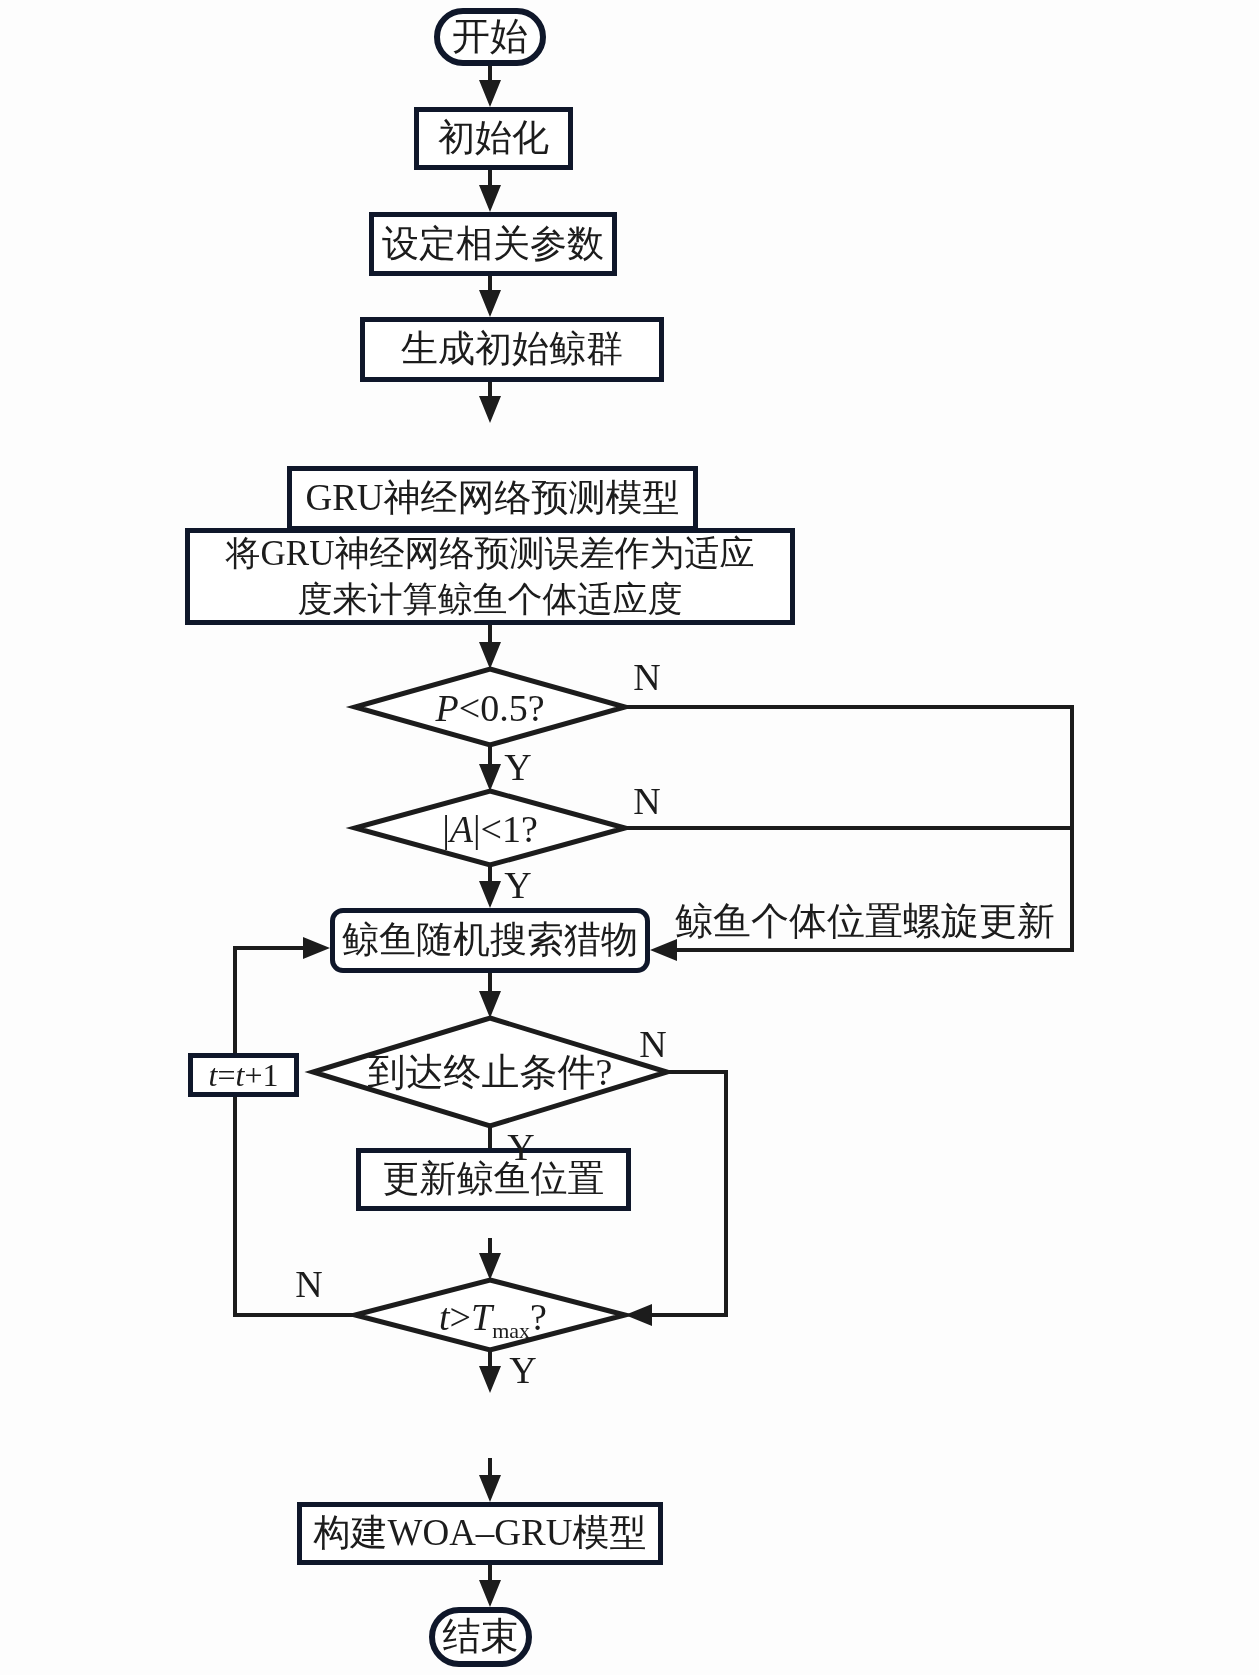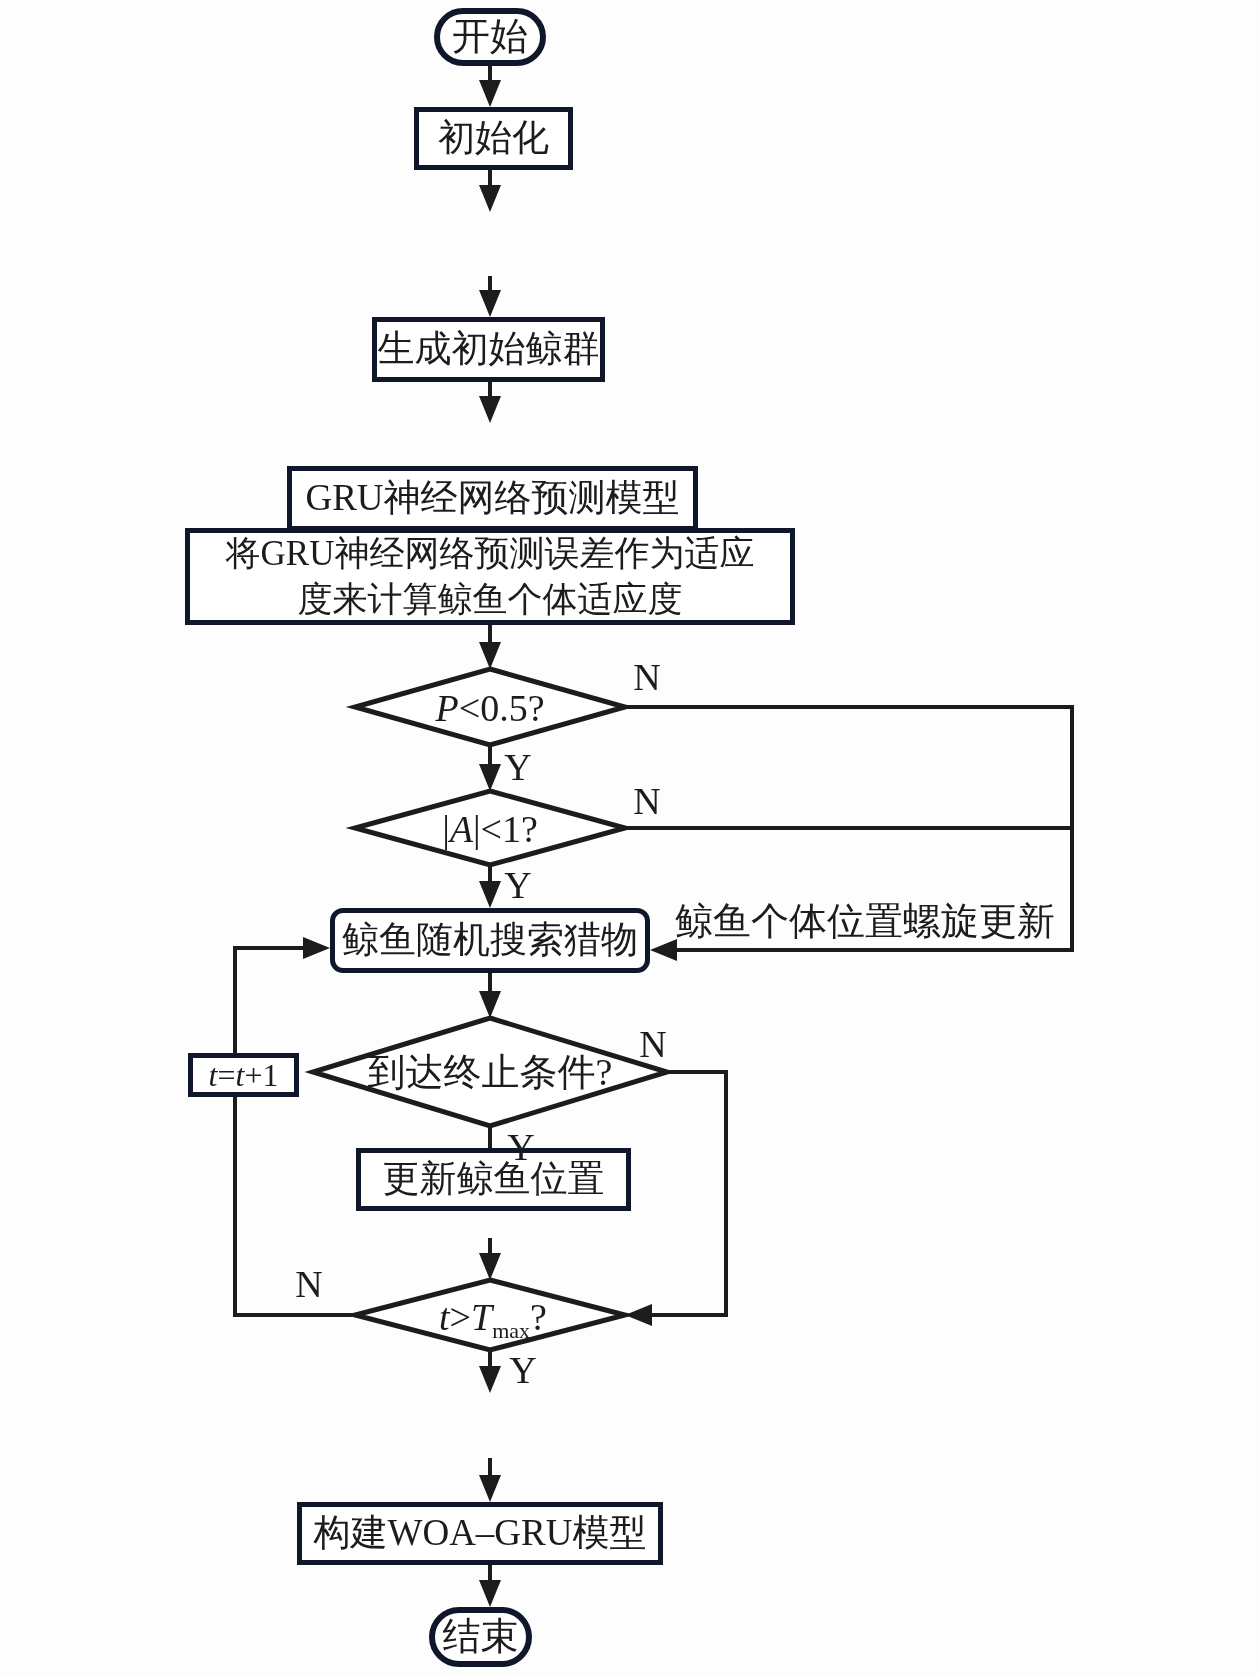--- a/index.html
+++ b/index.html
@@ -72,22 +72,25 @@
   </svg>
 
   <div class="node stadium" style="left:434px;top:8px;width:112px;height:58px;">
     <span>开始</span>
   </div>
 
   <div class="node" style="left:414px;top:107px;width:159px;height:63px;">
     <span>初始化</span>
   </div>
 
+  <div class="node" style="left:369px;top:212px;width:248px;height:64px;">
+    <span>设定相关参数</span>
+  </div>
 
-  <div class="node" style="left:372px;top:317px;width:233px;height:65px;">
+  <div class="node" style="left:360px;top:317px;width:304px;height:65px;">
     <span>生成初始鲸群</span>
   </div>
 
   <div class="node" style="left:287px;top:423px;width:411px;height:65px;margin-top:43px;">
     <span>GRU神经网络预测模型</span>
   </div>
 
   <div class="node multiline" style="left:185px;top:528px;width:610px;height:97px;">
     <div>
       <div>将GRU神经网络预测误差作为适应</div>

